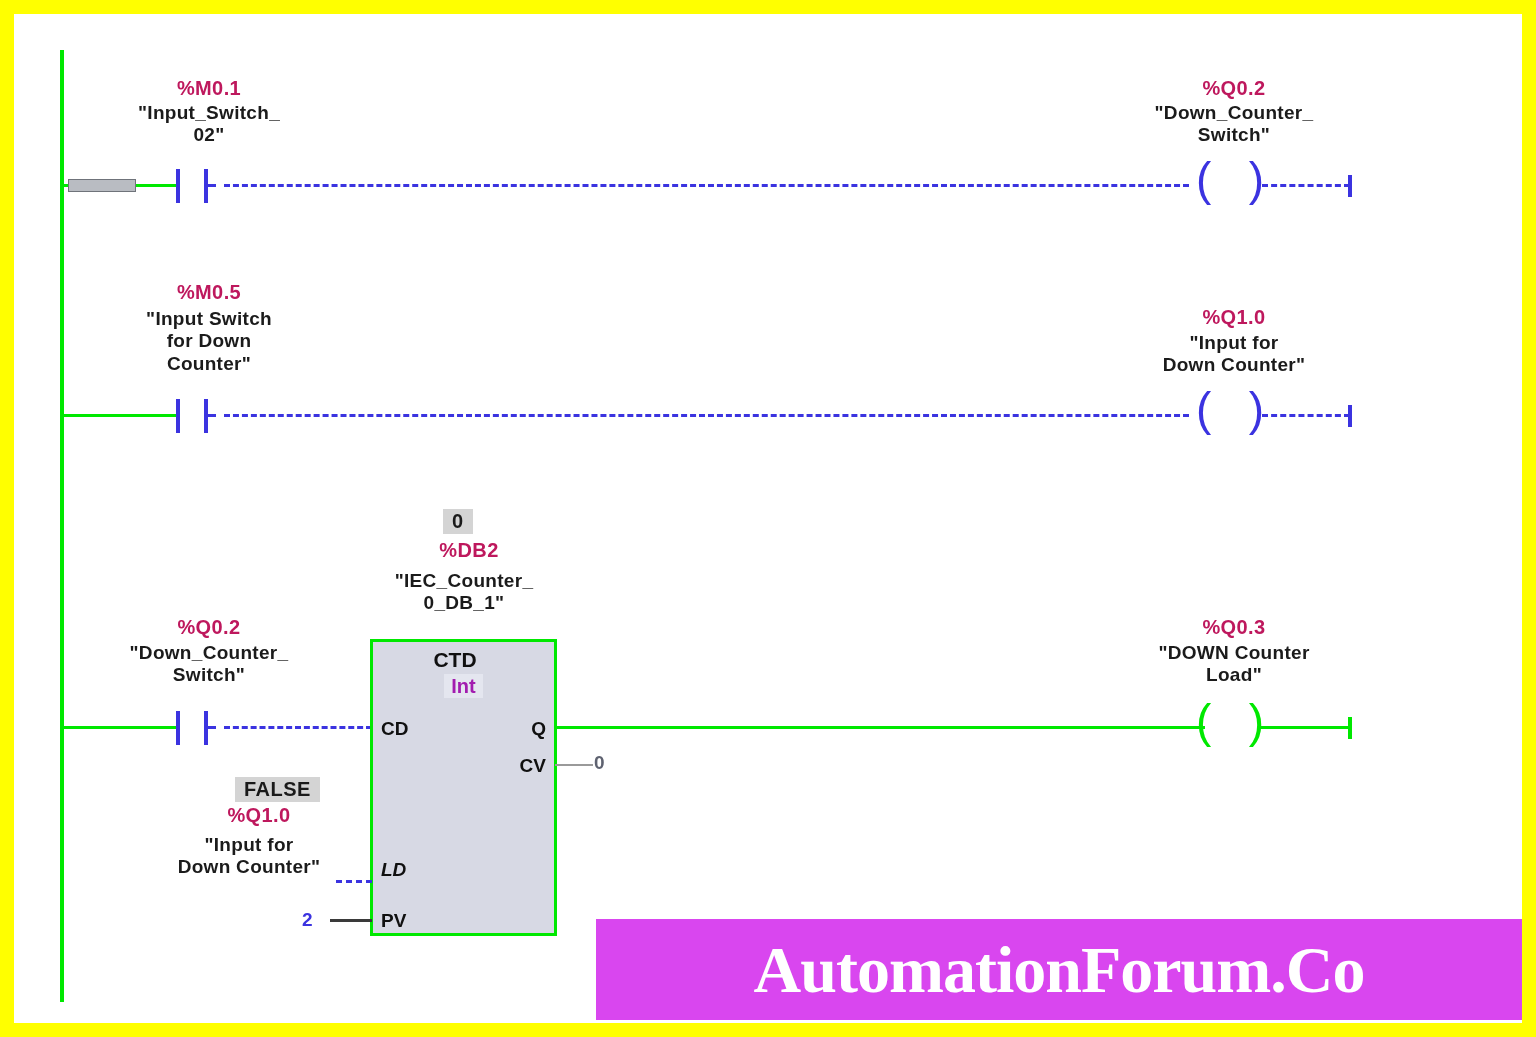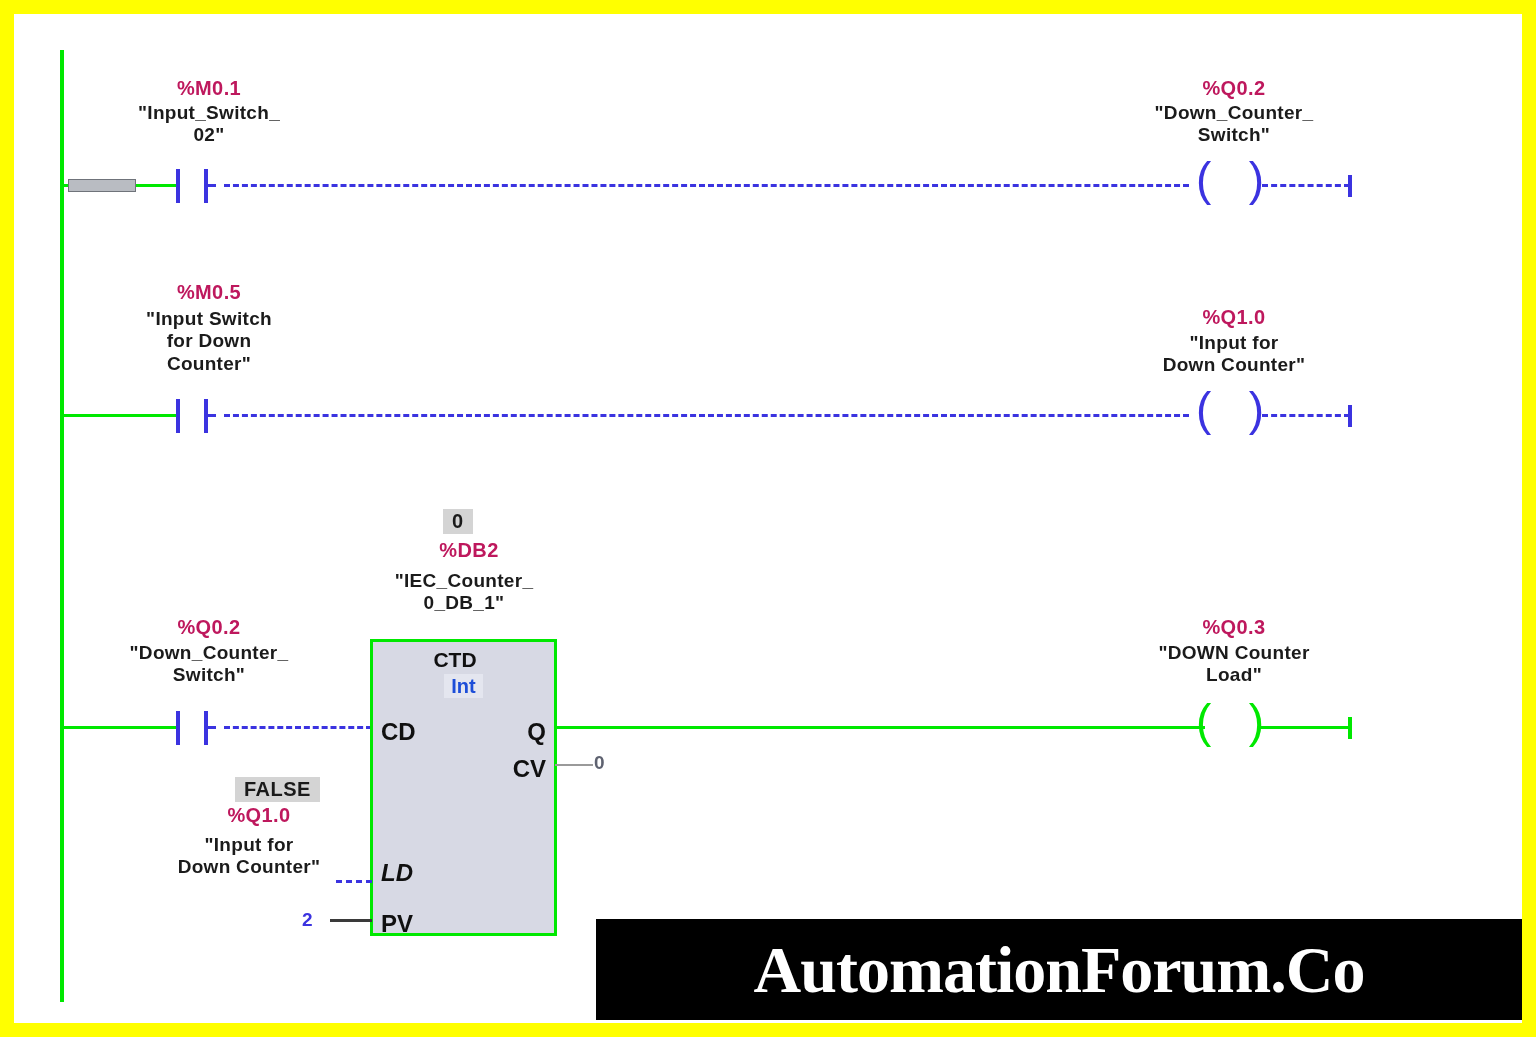--- a/index.html
+++ b/index.html
@@ -152,31 +152,31 @@
     font-weight: bold;
     color: #101010;
     font-size: 21px;
   }
   .fb-type {
     position: absolute;
     left: 0;
     right: 0;
     text-align: center;
     font-weight: bold;
-    color: #1d4ed8;
+    color: #a21caf;
     font-size: 20px;
   }
   .fb-type span {
     background: #e4e6ef;
     padding: 1px 7px;
   }
   .fb-pin {
     position: absolute;
     font-weight: bold;
-    font-size: 24px;
+    font-size: 19px;
     color: #101010;
   }
   .fb-pin.in  { left: 8px; }
   .fb-pin.out { right: 8px; }
 
   
   .badge {
     position: absolute;
     background: #d4d4d4;
     color: #1a1a1a;
@@ -204,21 +204,21 @@
     position: absolute;
     background: #b9bcc2;
     border: 1px solid #6f737a;
     box-sizing: border-box;
     height: 13px;
   }
 
   
   #watermark {
     position: absolute;
-    background: #000000;
+    background: #d946ef;
     display: flex;
     align-items: center;
     justify-content: center;
     overflow: hidden;
   }
   #watermark .wm-text {
     color: #ffffff;
     font-family: "Liberation Serif", serif;
     font-weight: bold;
     font-size: 66px;

